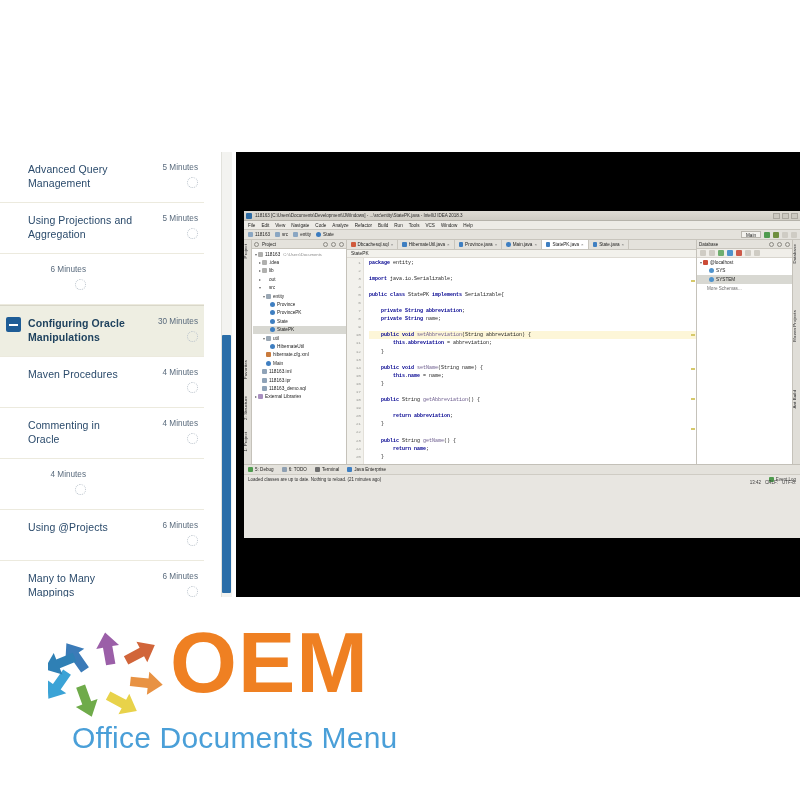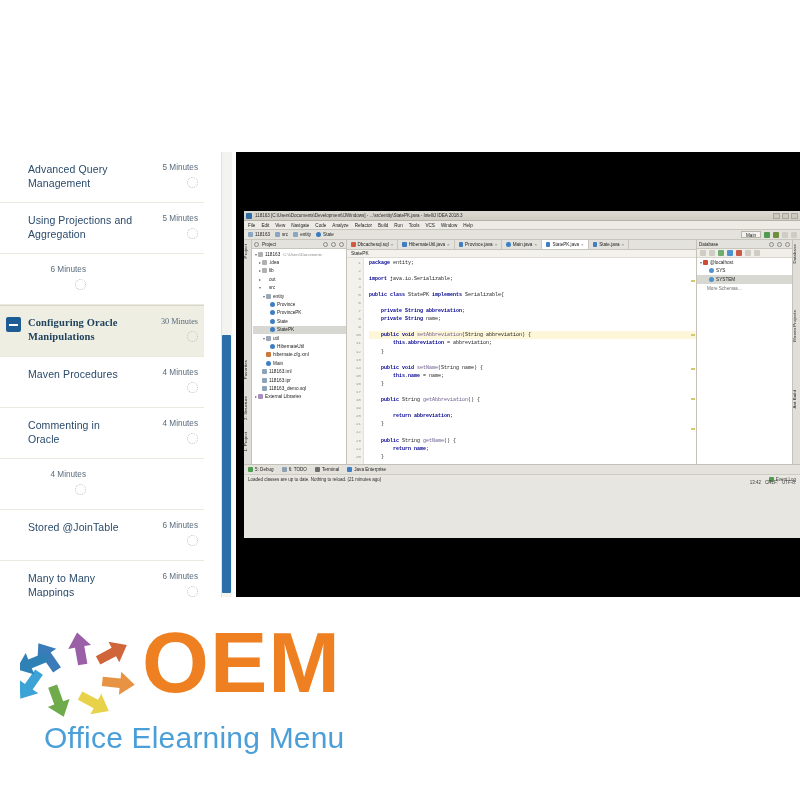--- a/index.html
+++ b/index.html
@@ -9,21 +9,21 @@
   
   #course-panel{
     position:absolute; left:0; top:152px; width:204px; height:445px;
     background:#ffffff; overflow:hidden;
   }
   .curr-item{
     position:relative; display:flex; align-items:flex-start;
     padding:10px 6px 10px 28px; border-bottom:1px solid #eceade;
     min-height:38px; background:#fff;
   }
-  .curr-item.section{ background:#eeeee2;font-family:Liberation Serif, serif; }
+  .curr-item.section{ background:#eeeee2; }
   .curr-item.section.first{ border-top:1px solid #d9d7c9; }
   .ci-title{
     flex:1; font-size:10.5px; line-height:1.38; color:#2a4a6b;
     letter-spacing:.1px; padding-right:6px;
   }
   .curr-item.section .ci-title{ font-weight:bold; color:#20435f; }
   .ci-right{ width:58px; flex:none; text-align:right; padding-top:1px;}
   .ci-dur{ font-size:8.2px; color:#5a6b7d; white-space:nowrap; display:block; }
   .ci-circle{
     display:inline-block; width:11px; height:11px; margin-top:5px;
@@ -207,21 +207,21 @@
     height:11px; background:#e8e6e1; border-top:1px solid #cfccc4;
     display:flex; align-items:center; padding:0 4px; position:relative;
   }
   #status-msg{ font-size:4.5px; color:#2b2b2b; white-space:nowrap;}
   #status-right{ margin-left:auto; display:flex; align-items:center; gap:5px;}
   #status-right span{ font-size:4.5px; color:#3a3a3a; white-space:nowrap;}
   #evlog{ display:flex; align-items:center; gap:2px;}
   #evlog .dot{ width:5px;height:5px;background:#4f9b4f;border-radius:1px;}
 
   
-  #logo-block{ position:absolute; left:20px; top:625px; width:360px; height:135px;text-align:center;}
+  #logo-block{ position:absolute; left:48px; top:625px; width:360px; height:135px;text-align:center;}
   #logo-top{ position:relative; height:95px; }
   #arrows{ position:absolute; left:0; top:2px; width:128px; height:92px;}
   #oem-text{
     position:absolute; left:122px; top:-6px; font-size:86px; font-weight:bold;
     color:#ef8022; letter-spacing:1px; line-height:1; font-family:"Liberation Sans", sans-serif;
   }
   #logo-sub{
     position:absolute; left:24px; top:96px; font-size:30px; color:#4a9fd8;
     letter-spacing:.2px; font-family:"Liberation Sans", sans-serif;
   }
@@ -251,21 +251,21 @@
       <div class="ci-right"><span class="ci-dur">4 Minutes</span><span class="ci-circle"></span></div>
     </div>
     <div class="curr-item">
       <div class="ci-title">Commenting in Oracle</div>
       <div class="ci-right"><span class="ci-dur">4 Minutes</span><span class="ci-circle"></span></div>
     </div>
     <div class="curr-item">
       <div class="ci-right"><span class="ci-dur">4 Minutes</span><span class="ci-circle"></span></div>
     </div>
     <div class="curr-item">
-      <div class="ci-title">Stored @JoinTable</div>
+      <div class="ci-title">Using @Projects</div>
       <div class="ci-right"><span class="ci-dur">6 Minutes</span><span class="ci-circle"></span></div>
     </div>
     <div class="curr-item">
       <div class="ci-title">Many to Many Mappings</div>
       <div class="ci-right"><span class="ci-dur">6 Minutes</span><span class="ci-circle"></span></div>
     </div>
   </div>
 <div id="curr-scroll-track"></div>
 <div id="curr-scroll-thumb"></div>
 
@@ -629,14 +629,14 @@
           <path d="M 0,-16 L 11,-2 L 4.5,-2 L 4.5,15 L -4.5,15 L -4.5,-2 L -11,-2 Z" fill="#d1653a" transform="translate(92,26) rotate(62) scale(1.05)"></path>
           <path d="M 0,-16 L 11,-2 L 4.5,-2 L 4.5,15 L -4.5,15 L -4.5,-2 L -11,-2 Z" fill="#e89243" transform="translate(98,56) rotate(96) scale(1.05)"></path>
           <path d="M 0,-16 L 11,-2 L 4.5,-2 L 4.5,15 L -4.5,15 L -4.5,-2 L -11,-2 Z" fill="#e8d24a" transform="translate(74,76) rotate(118) scale(1.05)"></path>
           <path d="M 0,-16 L 11,-2 L 4.5,-2 L 4.5,15 L -4.5,15 L -4.5,-2 L -11,-2 Z" fill="#6fab4a" transform="translate(38,74) rotate(160) scale(1.05)"></path>
           <path d="M 0,-16 L 11,-2 L 4.5,-2 L 4.5,15 L -4.5,15 L -4.5,-2 L -11,-2 Z" fill="#3ba3d6" transform="translate(10,58) rotate(215) scale(1.05)"></path>
           <path d="M 0,-16 L 11,-2 L 4.5,-2 L 4.5,15 L -4.5,15 L -4.5,-2 L -11,-2 Z" fill="#2f80b5" transform="translate(12,36) rotate(248) scale(1.05)"></path>
         </g>
     </svg>
     <div id="oem-text">OEM</div>
   </div>
-  <div id="logo-sub">Office Elearning Menu</div>
+  <div id="logo-sub">Office Documents Menu</div>
 </div>
 
 </body></html>

